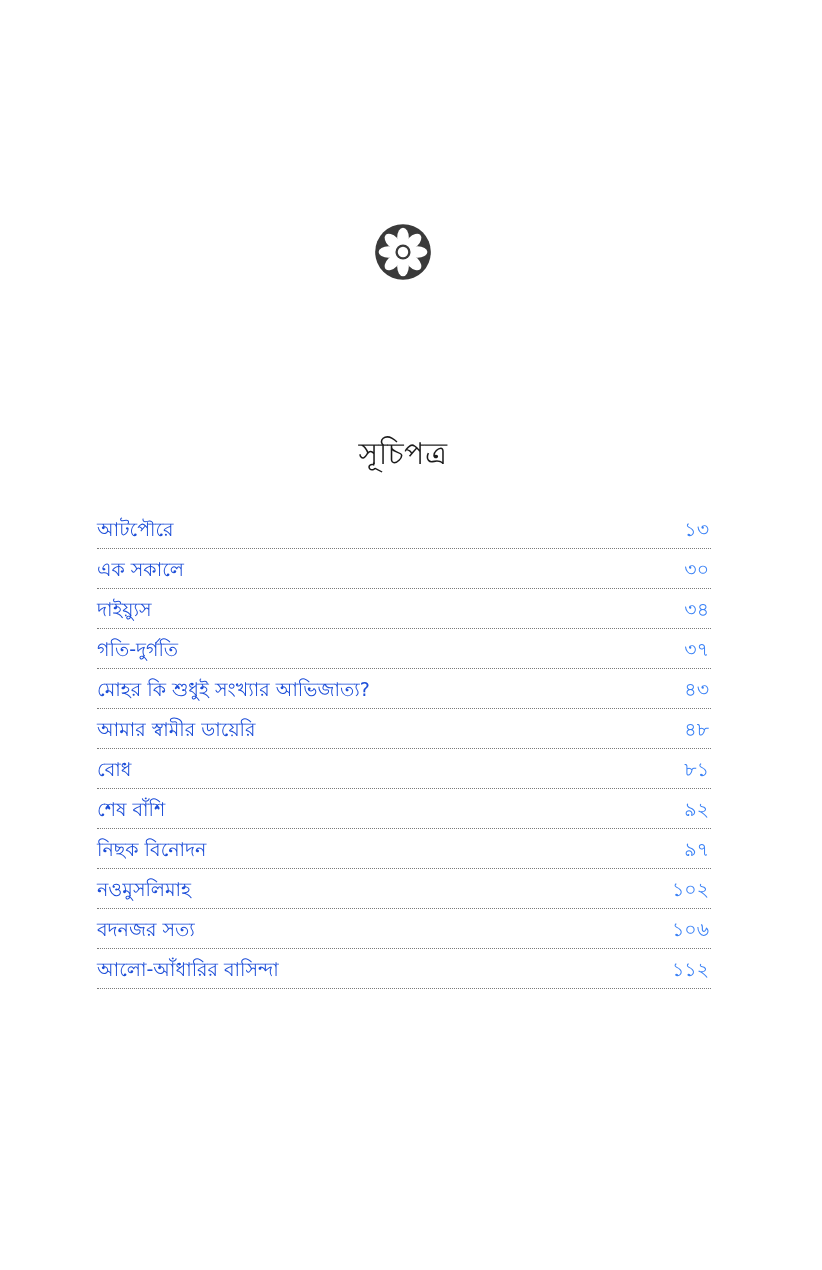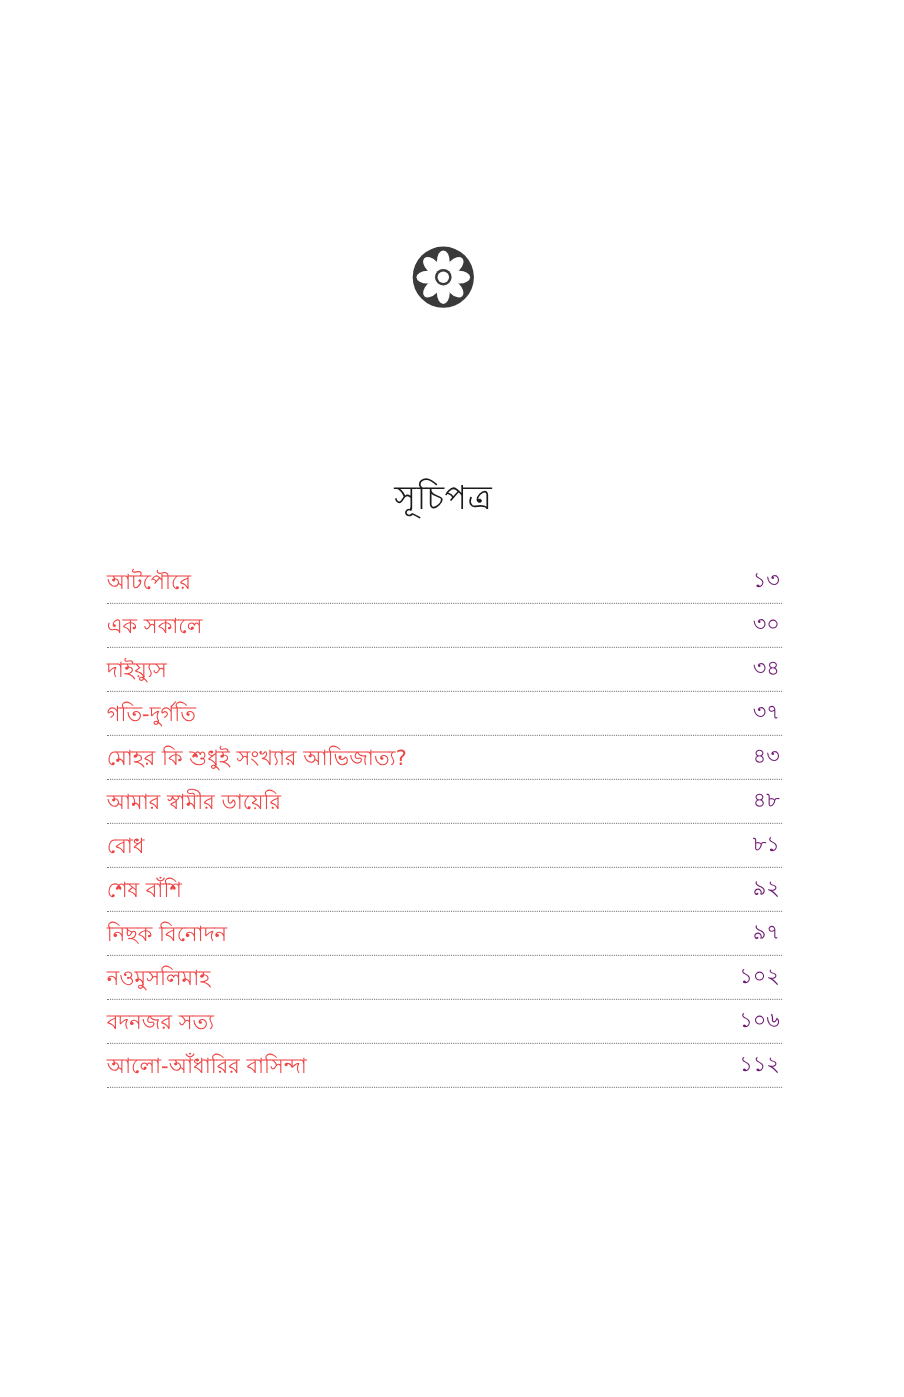--- a/index.html
+++ b/index.html
@@ -55,32 +55,31 @@
       display: flex;
       align-items: flex-end;
       justify-content: space-between;
     }
     .toc-entry-title {
       font-size: 19px;
       line-height: 26px;
       padding-bottom: 6px;
       padding-left: 0;
       white-space: nowrap;
-      color: #ef4444;
+      color: #1d4ed8;
       text-align: center;
     }
     .toc-entry-page {
       font-size: 19px;
       line-height: 26px;
       padding-bottom: 6px;
       padding-right: 2px;
       white-space: nowrap;
       text-align: right;
-      color: #701a75;
-      font-family: Liberation Mono, monospace;
+      color: #3b82f6;
     }
   </style>
 </head>
 <body>
 
 <div class="ornament">
   <svg viewBox="0 0 100 100" xmlns="http://www.w3.org/2000/svg">
     <circle cx="50" cy="50" r="48" fill="#3a3a3a"></circle>
     <g fill="#ffffff">
       <ellipse cx="50" cy="25" rx="10" ry="17"></ellipse>

